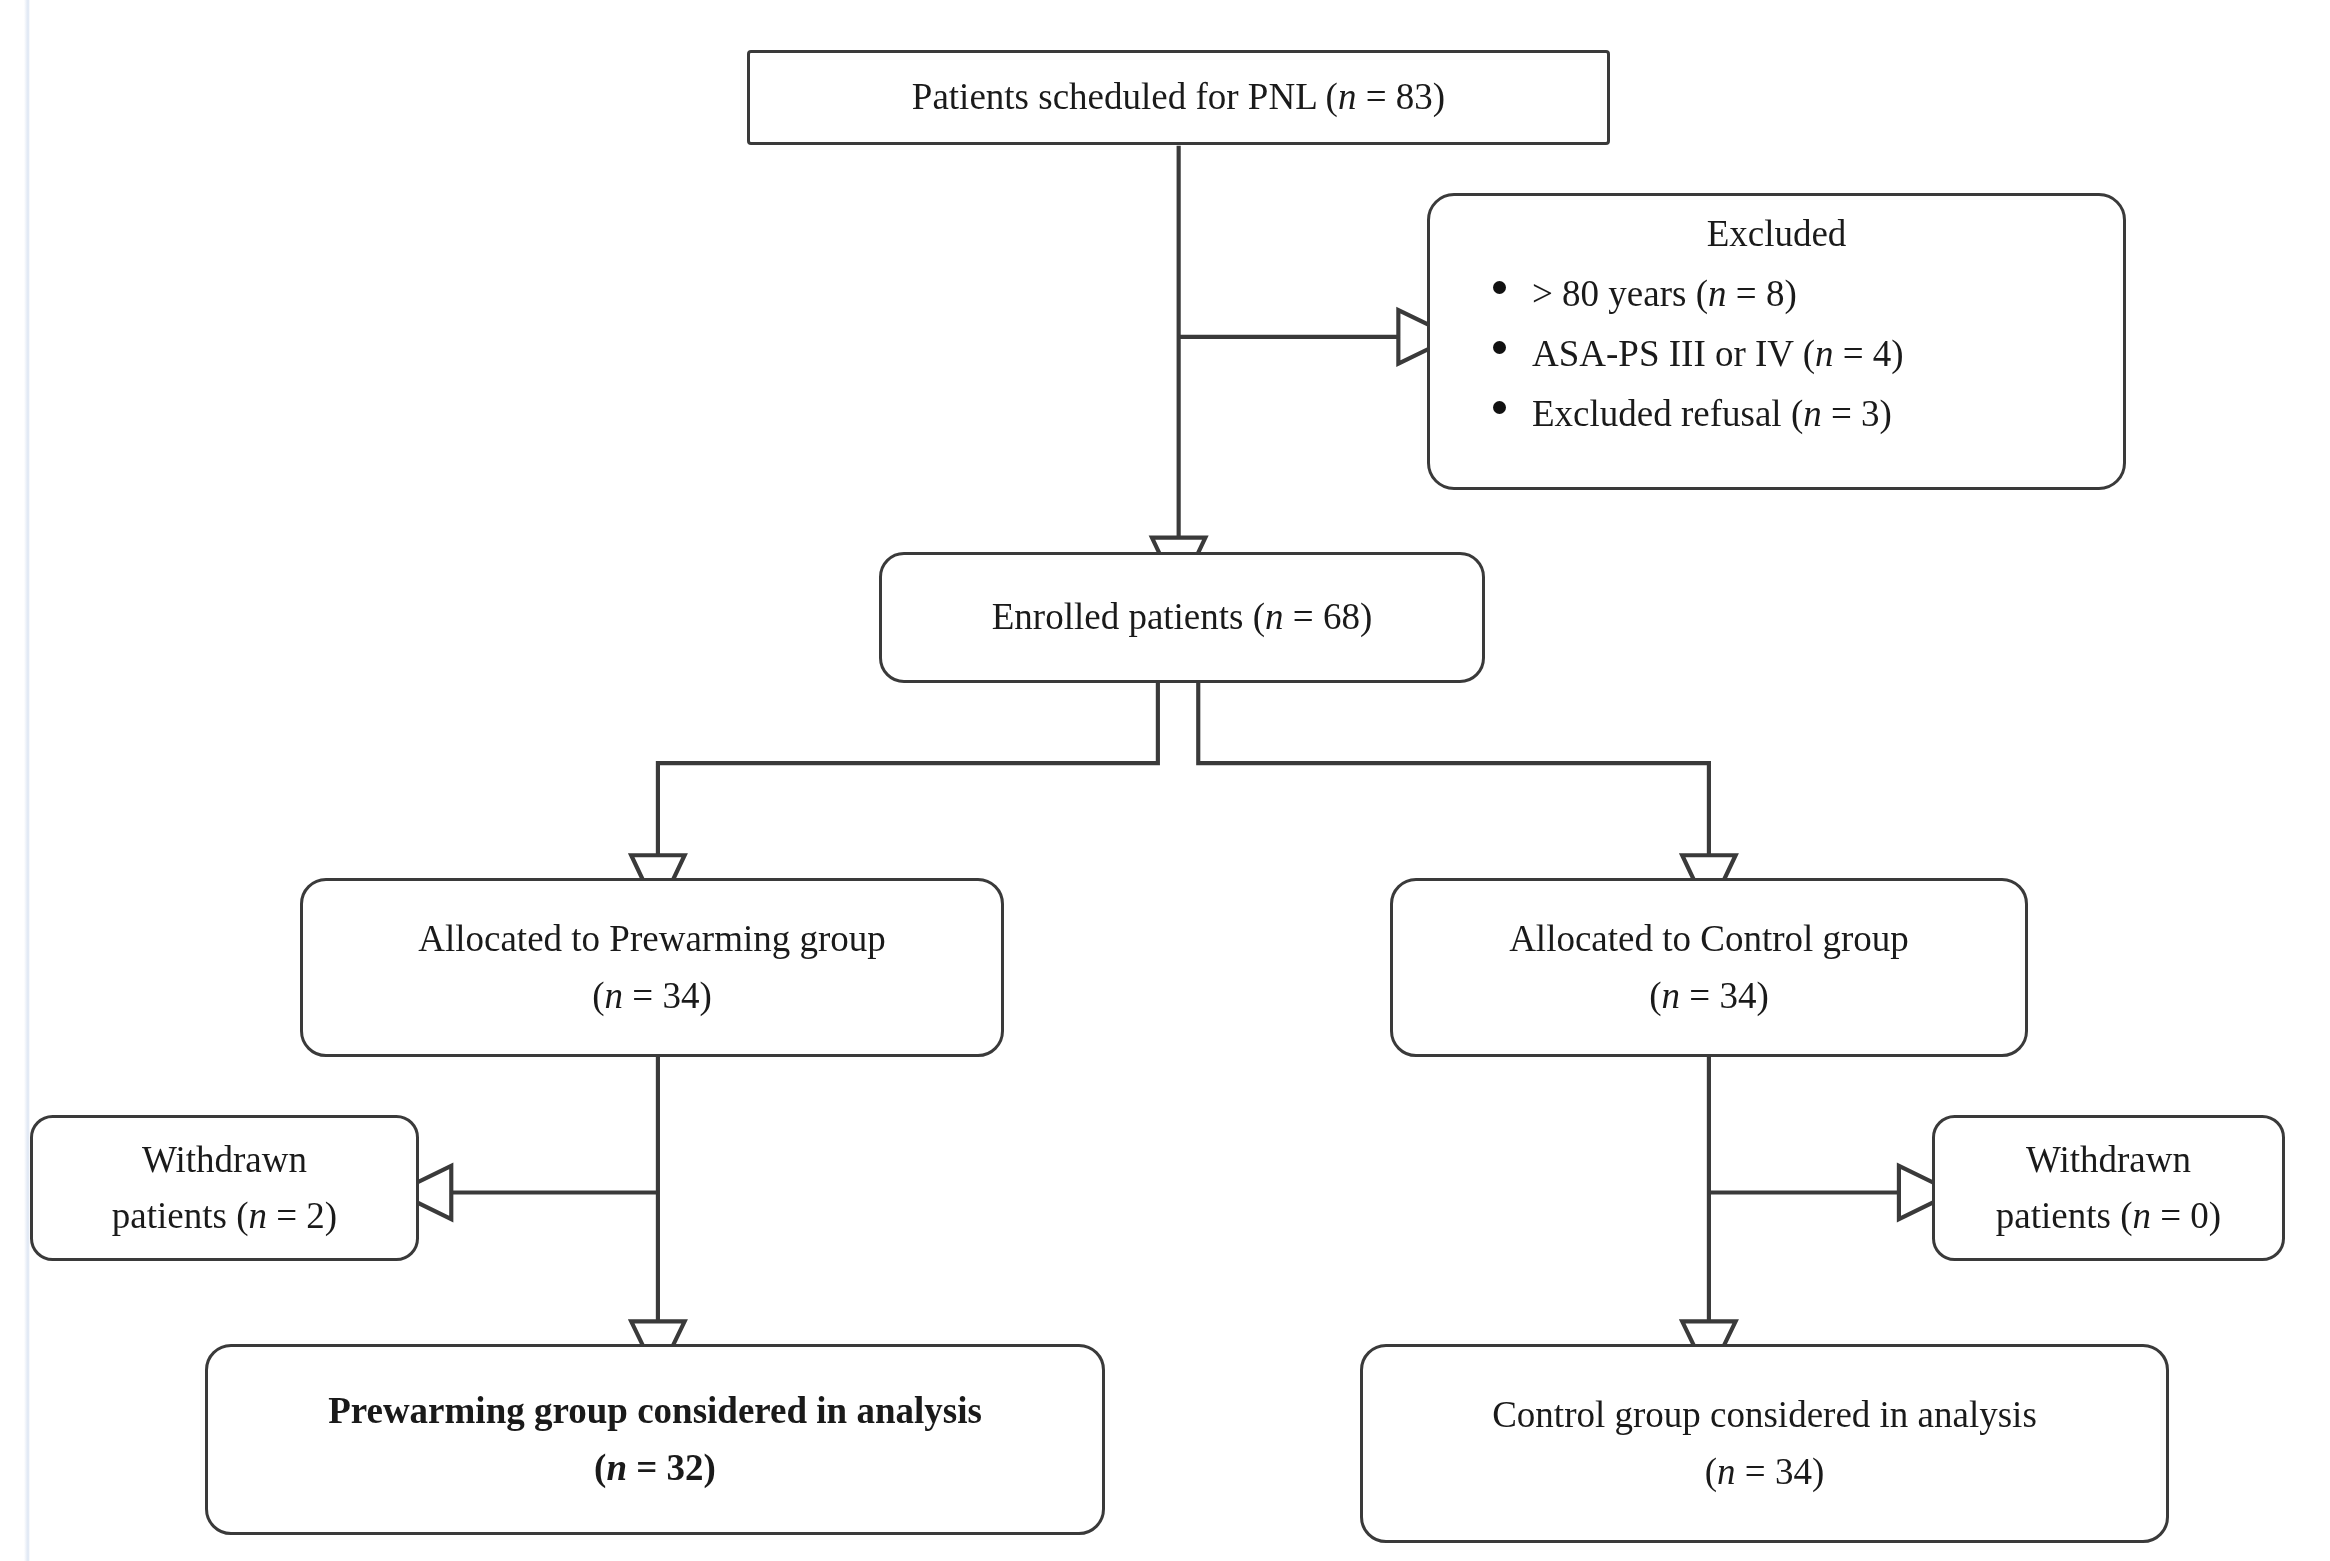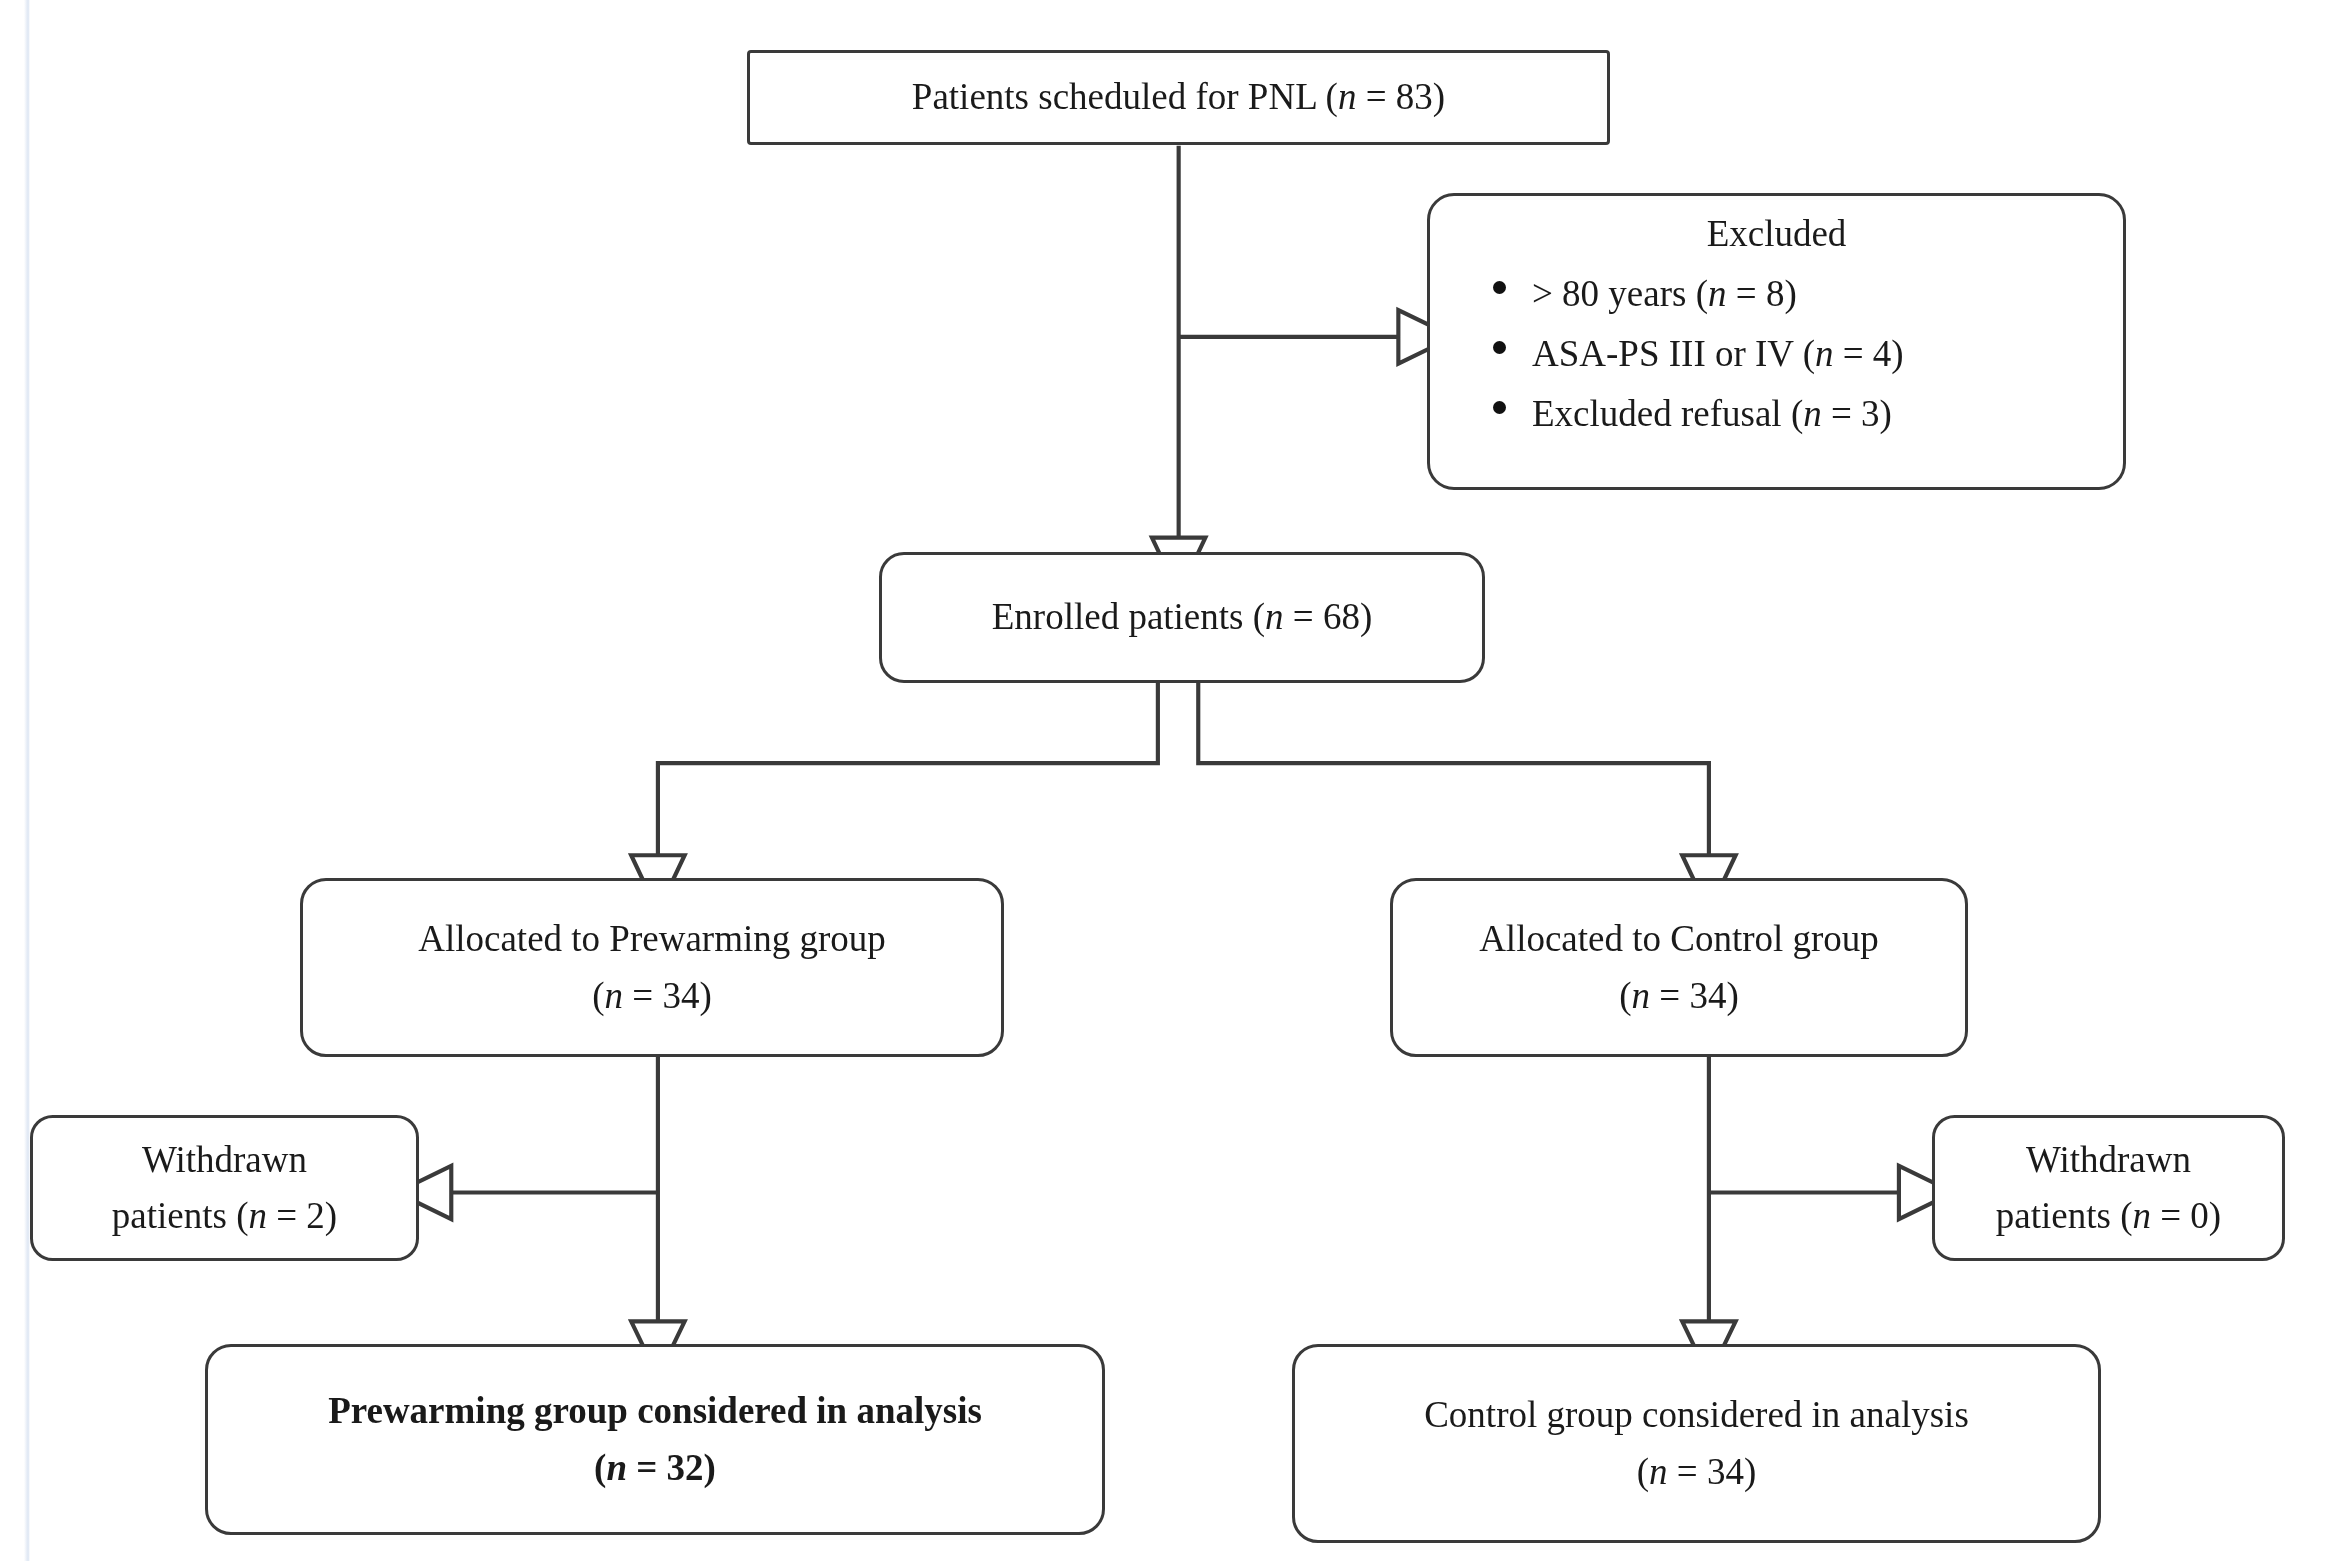--- a/index.html
+++ b/index.html
@@ -20,25 +20,25 @@
   #box-top{left:747px;top:50px;width:863px;height:95px;border-radius:4px;font-size:37px;}
   #box-excluded{left:1427px;top:193px;width:699px;height:297px;border-radius:27px;
                 display:block;padding:13px 0 0 0;}
   #excluded-title{font-size:37px;text-align:center;line-height:1.35;padding-bottom:4.8px;}
   #excluded-list{list-style:none;margin:0;padding:0 24px 0 57px;font-size:37px;line-height:1.62;}
   #excluded-list li{position:relative;padding-left:45px;text-align:left;white-space:nowrap;}
   #excluded-list li .bullet{position:absolute;left:6px;top:0.46em;width:13px;height:13px;
       background:#111;border-radius:50%;}
   #box-enrolled{left:879px;top:552px;width:606px;height:131px;border-radius:25px;font-size:37px;}
   #box-alloc-left{left:300px;top:878px;width:704px;height:179px;font-size:37px;}
-  #box-alloc-right{left:1390px;top:878px;width:578px;height:179px;font-size:37px;}
+  #box-alloc-right{left:1390px;top:878px;width:638px;height:179px;font-size:37px;}
   #box-wd-left{left:30px;top:1115px;width:389px;height:146px;border-radius:22.6px;font-size:37px;}
   #box-wd-right{left:1932px;top:1115px;width:353px;height:146px;border-radius:22.6px;font-size:37px;}
   #box-analysis-left{left:205px;top:1344px;width:900px;height:191px;font-size:37px;font-weight:bold;}
-  #box-analysis-right{left:1292px;top:1344px;width:809px;height:199px;font-size:37px;}
+  #box-analysis-right{left:1360px;top:1344px;width:809px;height:199px;font-size:37px;}
 </style>
 </head>
 <body>
 
 <div id="stage">
 
   <div class="edge-stripe"></div>
 
   <svg class="wires" viewBox="0 0 3924 2630">
     <g stroke="#3a3a3a" stroke-width="7" fill="none" shape-rendering="geometricPrecision">

